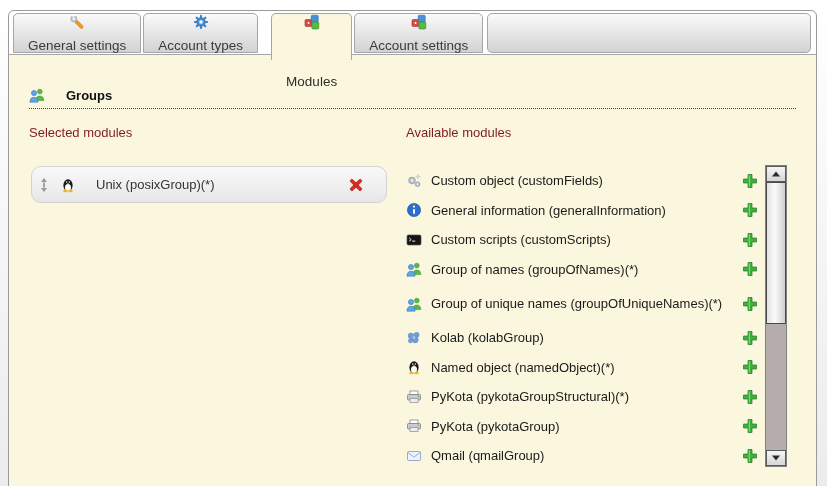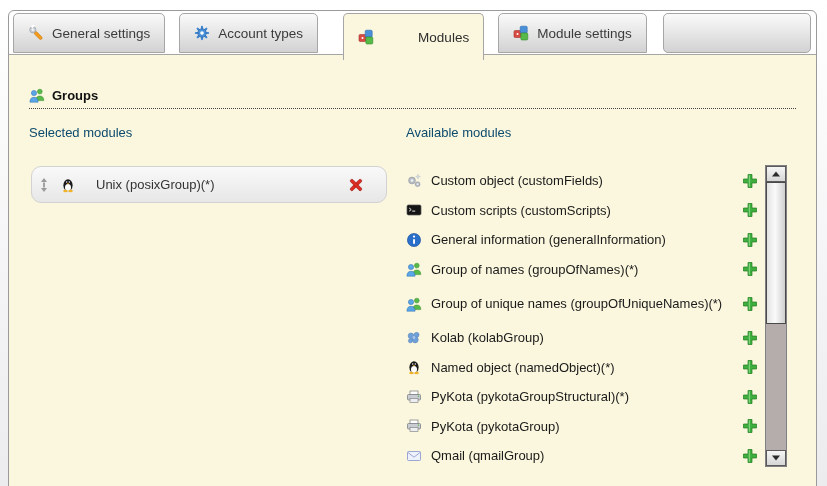--- a/index.html
+++ b/index.html
@@ -15,49 +15,49 @@
     border: 1px solid #9a9a9a; border-radius: 6px 6px 0 0;
     background: #ffffff; overflow: visible;
   }
   
   .tabbar {
     display: flex; align-items: flex-start;
     padding: 2px 5px 0 4px; height: 43px; position: relative;
   }
   .tab {
     display: flex; align-items: center; gap: 8px;
-    height: 40px; padding: 0 14px; margin-right: 14px;
+    height: 40px; padding: 0 14px; margin-right: 2px;
     background: linear-gradient(#fafafa, #d2d2d2);
     border: 1px solid #a6a6a6; border-radius: 5px 5px 0 0;
-    font-size: 13.5px; color: #3b3b3b; cursor: pointer; white-space: nowrap;
+    font-size: 13.5px; color: #3b3b3b; cursor: pointer; white-space: nowrap; flex-direction: column;
   }
   .tab.active {
     background: #fbf7de; height: 47px; margin-bottom: -4px; margin-left: 11px;
     border-bottom: none; z-index: 5; position: relative; color: #2e2e2e; gap: 44px;
   }
   .tab-filler {
     flex: 1; height: 40px; margin-left: 2px;
     background: linear-gradient(#fafafa, #d2d2d2);
     border: 1px solid #a6a6a6; border-radius: 5px;
   }
   
   .content {
     position: absolute; left: 0; right: 0; top: 43px; bottom: 0;
     background: #fbf7de; border-top: 1px solid #a6a6a6;
     padding: 0 20px;
   }
   .section-heading {
-    margin-top: 32px; display: flex; align-items: center; gap: 7px;
+    margin-top: 32px; display: flex; align-items: center; gap: 21px;
     padding-bottom: 5px; border-bottom: 1px dotted #444;
     font-size: 13px; font-weight: bold; color: #111;
   }
   .columns { display: flex; margin-top: 16px; }
   .col-left { width: 377px; flex: none; }
   .col-right { flex: 1; position: relative; }
-  .col-label { font-size: 13px; color: #0c4a6e; height: 15px; }
+  .col-label { font-size: 13px; color: #7f1d1d; height: 15px; }
   
   .sel-row {
     margin-top: 26px; margin-left: 2px; width: 356px; height: 37px;
     display: flex; align-items: center;
     background: linear-gradient(#f9f9f9, #e7e7e7);
     border: 1px solid #d2d2d2; border-radius: 10px;
     padding: 0 22px 0 8px; font-size: 13px; color: #333;
   }
   .sel-row .grip { width: 8px; height: 14px; cursor: ns-resize; flex: none; }
   .sel-row .mod-icon { margin-left: 12px; }
@@ -153,21 +153,21 @@
 
     <div class="tab">
       <span class="mod-icon">
         <svg viewBox="0 0 16 16" width="16" height="16">
           <rect x="1" y="5.5" width="7" height="7" rx="1.2" fill="#d94a43" stroke="#a03030" stroke-width="0.6"></rect>
           <circle cx="4.5" cy="9" r="1" fill="#ffffff"></circle>
           <rect x="7.2" y="1.2" width="7" height="7" rx="1.2" fill="#4a90d9" stroke="#2d6ab0" stroke-width="0.6"></rect>
           <rect x="7.8" y="8" width="7" height="7" rx="1.2" fill="#57b947" stroke="#338a2a" stroke-width="0.6"></rect>
         </svg>
       </span>
-      <span>Module settings</span>
+      <span>Account settings</span>
     </div>
 
     <div class="tab-filler"></div>
   </div>
 
   <div class="content">
 
     <div class="section-heading">
       <span class="mod-icon">
         <svg viewBox="0 0 16 16" width="16" height="16">
@@ -246,45 +246,45 @@
                   <path d="M6 1.5 h4 v4.5 h4.5 v4 h-4.5 v4.5 h-4 v-4.5 h-4.5 v-4 h4.5 z" fill="#3fae3f" stroke="#1d7d1d" stroke-width="0.7"></path>
                   <rect x="6.8" y="2.3" width="1.1" height="11.4" fill="#82d882"></rect>
                 </svg>
               </span>
             </button>
           </div>
 
           <div class="avrow">
             <span class="mod-icon">
               <svg viewBox="0 0 16 16" width="16" height="16">
+                <circle cx="8" cy="8" r="6.6" fill="#2a6fc9" stroke="#1b4f96" stroke-width="0.6"></circle>
+                <rect x="7.1" y="6.9" width="1.9" height="5" rx="0.9" fill="#ffffff"></rect>
+                <circle cx="8" cy="4.6" r="1.1" fill="#ffffff"></circle>
+              </svg>
+            </span>
+            <span class="av-label">General information (generalInformation)</span>
+            <button class="icon-btn">
+              <span>
+                <svg viewBox="0 0 16 16" width="16" height="16">
+                  <path d="M6 1.5 h4 v4.5 h4.5 v4 h-4.5 v4.5 h-4 v-4.5 h-4.5 v-4 h4.5 z" fill="#3fae3f" stroke="#1d7d1d" stroke-width="0.7"></path>
+                  <rect x="6.8" y="2.3" width="1.1" height="11.4" fill="#82d882"></rect>
+                </svg>
+              </span>
+            </button>
+          </div>
+
+          <div class="avrow">
+            <span class="mod-icon">
+              <svg viewBox="0 0 16 16" width="16" height="16">
                 <rect x="1" y="3" width="14" height="10" rx="1.4" fill="#141414" stroke="#555555" stroke-width="0.7"></rect>
                 <path d="M3.2 6 l2 1.6 -2 1.6" stroke="#e8e8e8" stroke-width="1" fill="none"></path>
                 <rect x="6.2" y="8.6" width="3" height="1" fill="#e8e8e8"></rect>
               </svg>
             </span>
             <span class="av-label">Custom scripts (customScripts)</span>
-            <button class="icon-btn">
-              <span>
-                <svg viewBox="0 0 16 16" width="16" height="16">
-                  <path d="M6 1.5 h4 v4.5 h4.5 v4 h-4.5 v4.5 h-4 v-4.5 h-4.5 v-4 h4.5 z" fill="#3fae3f" stroke="#1d7d1d" stroke-width="0.7"></path>
-                  <rect x="6.8" y="2.3" width="1.1" height="11.4" fill="#82d882"></rect>
-                </svg>
-              </span>
-            </button>
-          </div>
-
-          <div class="avrow">
-            <span class="mod-icon">
-              <svg viewBox="0 0 16 16" width="16" height="16">
-                <circle cx="8" cy="8" r="6.6" fill="#2a6fc9" stroke="#1b4f96" stroke-width="0.6"></circle>
-                <rect x="7.1" y="6.9" width="1.9" height="5" rx="0.9" fill="#ffffff"></rect>
-                <circle cx="8" cy="4.6" r="1.1" fill="#ffffff"></circle>
-              </svg>
-            </span>
-            <span class="av-label">General information (generalInformation)</span>
             <button class="icon-btn">
               <span>
                 <svg viewBox="0 0 16 16" width="16" height="16">
                   <path d="M6 1.5 h4 v4.5 h4.5 v4 h-4.5 v4.5 h-4 v-4.5 h-4.5 v-4 h4.5 z" fill="#3fae3f" stroke="#1d7d1d" stroke-width="0.7"></path>
                   <rect x="6.8" y="2.3" width="1.1" height="11.4" fill="#82d882"></rect>
                 </svg>
               </span>
             </button>
           </div>
 

